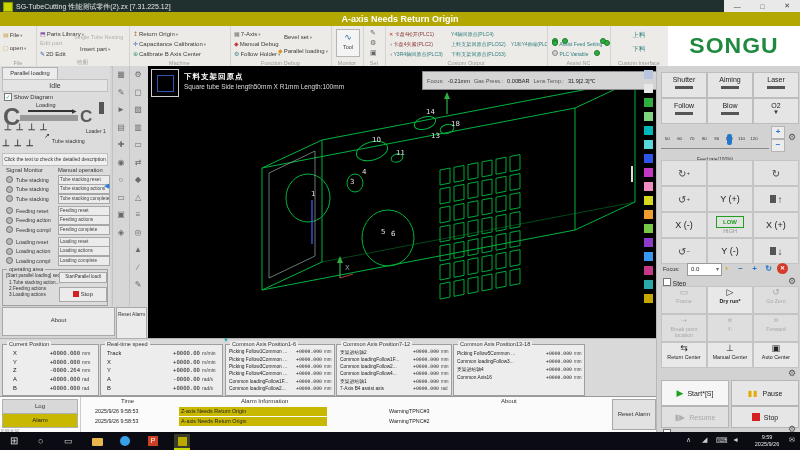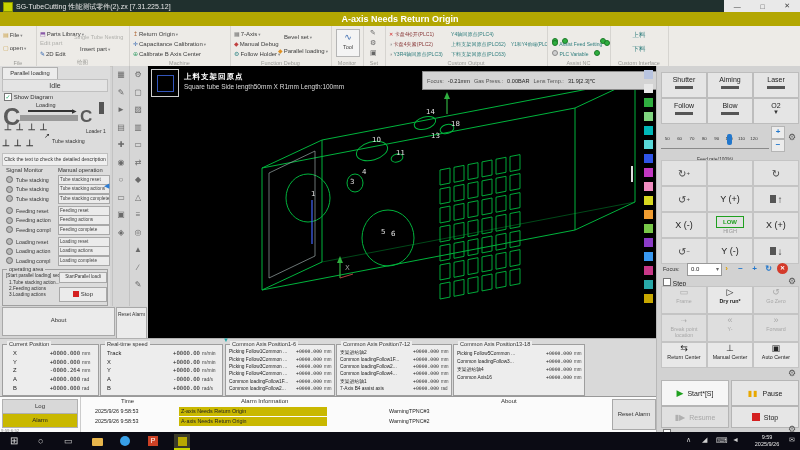--- a/index.html
+++ b/index.html
@@ -184,20 +184,23 @@
       <div class="rlabel">Assist NC</div>
     </div>
 
     <div class="rgroup" style="left:610px;width:58px">
       <div class="ritem" style="left:0;top:5px;width:58px;text-align:center;color:#2e7d7d;font-size:6.5px">上料</div>
       <div class="ritem" style="left:0;top:19px;width:58px;text-align:center;color:#2e7d7d;font-size:6.5px">下料</div>
       <div class="rlabel clip">Custom Interface</div>
     </div>
   </div>
 
+  <div class="abs" id="songu">
+      <span>SONGU</span>
+    </div>
 
   <div class="abs" id="sidebar">
     <div class="abs" style="left:2px;top:1px;width:54px;height:11px;background:#ececec;border:1px solid #b0b0b0;border-bottom:none;font-size:5.8px;text-align:center;line-height:11px;color:#333">Parallel loading</div>
     <div class="abs" style="left:2px;top:13px;width:104px;height:11px;background:#e4e4e4;border:1px solid #c0c0c0;font-size:7px;text-align:center;line-height:11px;color:#333">Idle</div>
     <div class="abs nw" style="left:4px;top:27px;font-size:6px;color:#333"><span class="ckbox">✓</span> <span>Show Diagram</span></div>
 
     <div class="abs" style="left:0;top:34px;width:110px;height:52px">
       <div class="abs" style="left:3px;top:5px;font-size:24px;font-weight:bold;color:#5a5a5a;line-height:24px">C</div>
       <div class="abs nw" style="left:36px;top:2px;font-size:5.5px;color:#333">Loading</div>
       <div class="abs" style="left:28px;top:10px;width:46px;height:1.5px;background:#333"></div>
@@ -393,21 +396,21 @@
         <text x="214" y="108" class="vplabel">4</text>
         <text x="202" y="118" class="vplabel">3</text>
         <text x="163" y="130" class="vplabel">1</text>
         <text x="233" y="168" class="vplabel">5</text>
         <text x="243" y="170" class="vplabel">6</text>
         <text x="197" y="204" class="vplabel dim">X</text>
       </svg>
     <div class="abs" id="vphead-box">
         <div></div>
       </div>
-    <div class="abs nw" id="vptitle">上料支架回原点</div>
+    <div class="abs nw" id="vptitle">下料支架回原点</div>
     <div class="abs nw" id="vpdesc">Square tube Side length50mm X R1mm Length:100mm</div>
     <div class="abs" id="infobar">
       <b>Focus:</b>
         <span>-0.21mm</span>
       <b>Gas Press.:</b>
         <span>0.00BAR</span>
       <b>Lens Temp.:</b>
         <span>31.9[2.3]℃</span>
     </div>
     <div class="abs" id="swatches">

